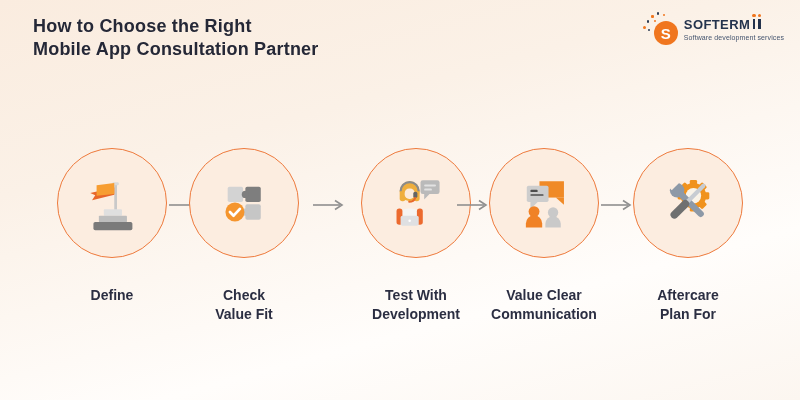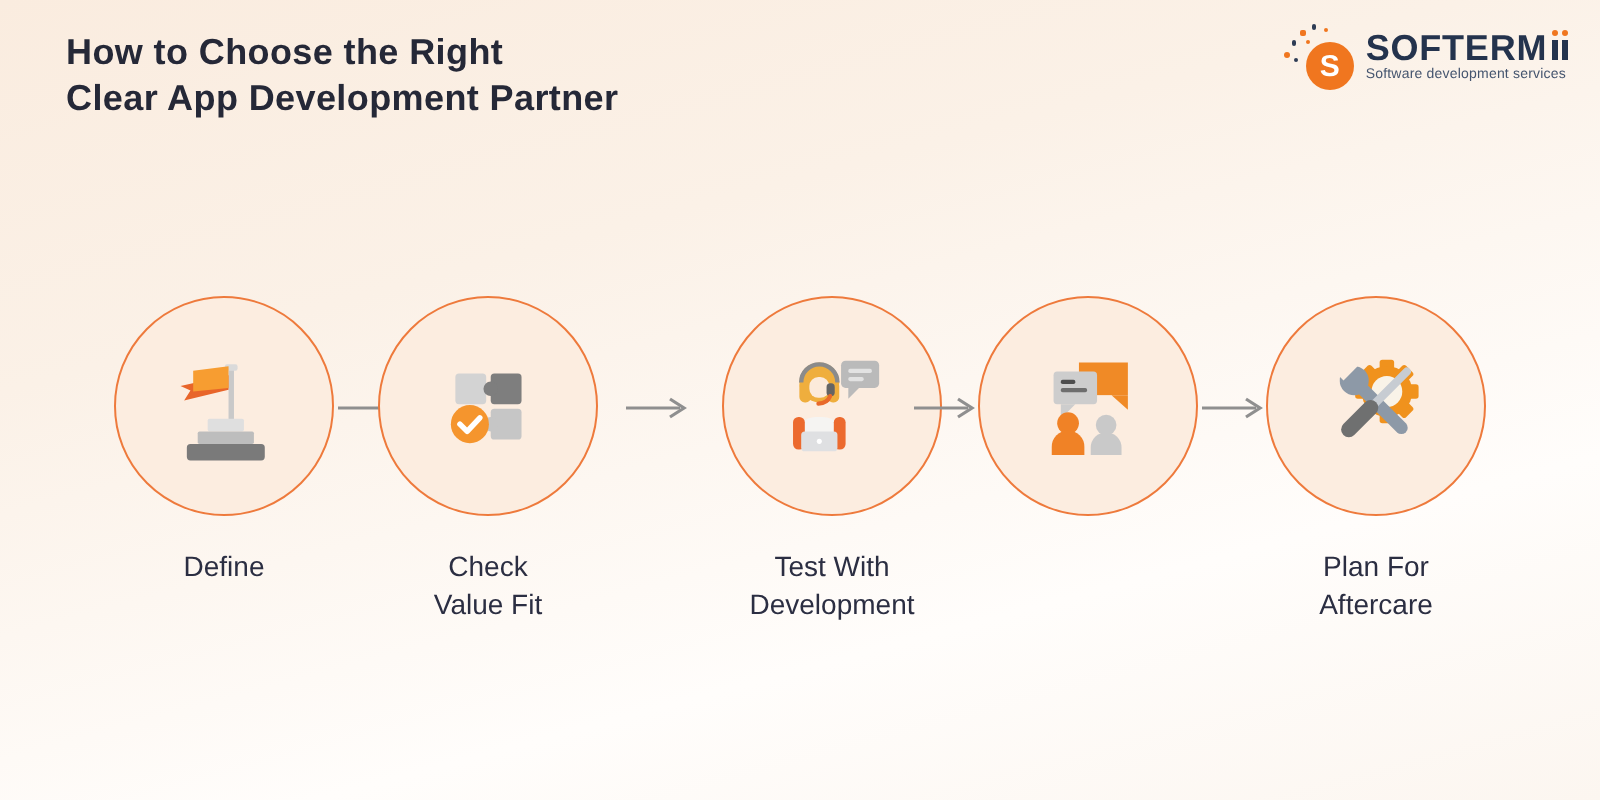--- a/index.html
+++ b/index.html
@@ -28,49 +28,49 @@
   }
   .dot{ position:absolute; border-radius:50%; }
   .d1{ left:1px;  top:15px; width:3.4px; height:3.4px; background:#F0761F; }
   .d2{ left:5px;  top:9px;  width:2.6px; height:2.6px; background:#2E3D55; }
   .d3{ left:9px;  top:4px;  width:3.4px; height:3.4px; background:#F0761F; border-radius:1px; }
   .d4{ left:15px; top:1px;  width:2.6px; height:2.6px; background:#2E3D55; }
   .d5{ left:21px; top:3px;  width:2.2px; height:2.2px; background:#F0761F; }
   .d6{ left:6px;  top:18px; width:2.2px; height:2.2px; background:#2E3D55; }
   .d7{ left:12px; top:9px;  width:2.2px; height:2.2px; background:#F0761F; }
   .logo-text{ margin-left:5px; padding-top:6px; }
-  .logo-name{ color:#24334D; font-weight:bold; font-size:18px; letter-spacing:.4px; line-height:15px; white-space:nowrap; }
+  .logo-name{ color:#24334D; font-weight:bold; font-size:13px; letter-spacing:.4px; line-height:15px; white-space:nowrap; }
   .logo-i{ display:inline-block; width:2.6px; height:10.5px; background:#24334D; margin-left:2.6px; position:relative; }
   .logo-i::before{
     content:""; position:absolute; top:-4.8px; left:-0.4px;
     width:3.4px; height:3.4px; border-radius:50%; background:#F0761F;
   }
   .logo-tagline{ margin-top:2px; font-size:7px; color:#44546E; letter-spacing:.1px; white-space:nowrap; }
 
   
   .step{ position:absolute; top:148px; width:144px; text-align:center; }
   .s1{left:40px} .s2{left:172px} .s3{left:344px} .s4{left:472px} .s5{left:616px}
   .circle{
     width:110px; height:110px; border-radius:50%;
     background:#FCEDE0; border:1.4px solid #EE7A3C;
     margin:0 auto; display:flex; align-items:center; justify-content:center;
   }
-  .label{ margin-top:16px; font-size:14px; font-weight:normal; color:#2B2E42; line-height:19px; }
+  .label{ margin-top:28px; font-size:14px; font-weight:bold; color:#2B2E42; line-height:19px; }
 
   .arrow{ position:absolute; top:197px; width:32px; height:12px; }
   .a1{left:169px} .a2{left:313px} .a3{left:457px} .a4{left:601px}
 </style>
 </head>
 <body>
 
 <div class="canvas">
 
   <div class="title">
     <div>How to Choose the Right</div>
-    <div>Clear App Development Partner</div>
+    <div>Mobile App Consultation Partner</div>
   </div>
 
   <div class="logo">
     <div class="logo-mark">
       <span class="dot d1"></span>
       <span class="dot d2"></span>
       <span class="dot d3"></span>
       <span class="dot d4"></span>
       <span class="dot d5"></span>
       <span class="dot d6"></span>
@@ -173,20 +173,24 @@
         <polygon points="54,26 54,34 45,26" fill="#F08A26"></polygon>
         <rect x="13" y="13" width="24" height="18" rx="2" fill="#CDCDCD"></rect>
         <polygon points="17,31 17,39 25,31" fill="#CDCDCD"></polygon>
         <rect x="17" y="17.5" width="8" height="2.4" rx="1" fill="#4E4E4E"></rect>
         <rect x="17" y="22" width="14.5" height="2.4" rx="1" fill="#6E6E6E"></rect>
         <circle cx="21" cy="41.5" r="6" fill="#F08226"></circle>
         <path d="M12 59 v-4.5 a9 9 0 0 1 18 0 V59 z" fill="#F08226"></path>
         <circle cx="42" cy="42.5" r="5.7" fill="#C9C9C9"></circle>
         <path d="M33.5 59 v-4 a8.5 8.5 0 0 1 17 0 V59 z" fill="#C9C9C9"></path>
       </svg>
+    </div>
+    <div class="label">
+      <div>Value Clear</div>
+      <div>Communication</div>
     </div>
   </div>
 
   <div class="arrow a4">
     <svg viewBox="0 0 32 12" width="32" height="12">
       <line x1="0" y1="6" x2="27" y2="6" stroke="#8F8F8F" stroke-width="1.6"></line>
       <polyline points="22,1.5 29,6 22,10.5" fill="none" stroke="#8F8F8F" stroke-width="1.6"></polyline>
     </svg>
   </div>
 
@@ -206,18 +210,18 @@
         </g>
         <circle cx="38" cy="24" r="8.5" fill="#F9F3E8"></circle>
         <line x1="24" y1="22" x2="46" y2="44" stroke="#8D99A7" stroke-width="7" stroke-linecap="round"></line>
         <circle cx="20" cy="18" r="8" fill="#8D99A7"></circle>
         <rect x="12" y="6" width="7" height="11" transform="rotate(45 15.5 11.5)" fill="#FCEDE0"></rect>
         <line x1="49" y1="13" x2="30" y2="32" stroke="#C7CCD2" stroke-width="4.5" stroke-linecap="round"></line>
         <line x1="29" y1="33" x2="17" y2="45" stroke="#6F7070" stroke-width="8.5" stroke-linecap="round"></line>
       </svg>
     </div>
     <div class="label">
+      <div>Aftercare</div>
       <div>Plan For</div>
-      <div>Aftercare</div>
     </div>
   </div>
 
 </div>
 
 </body></html>

